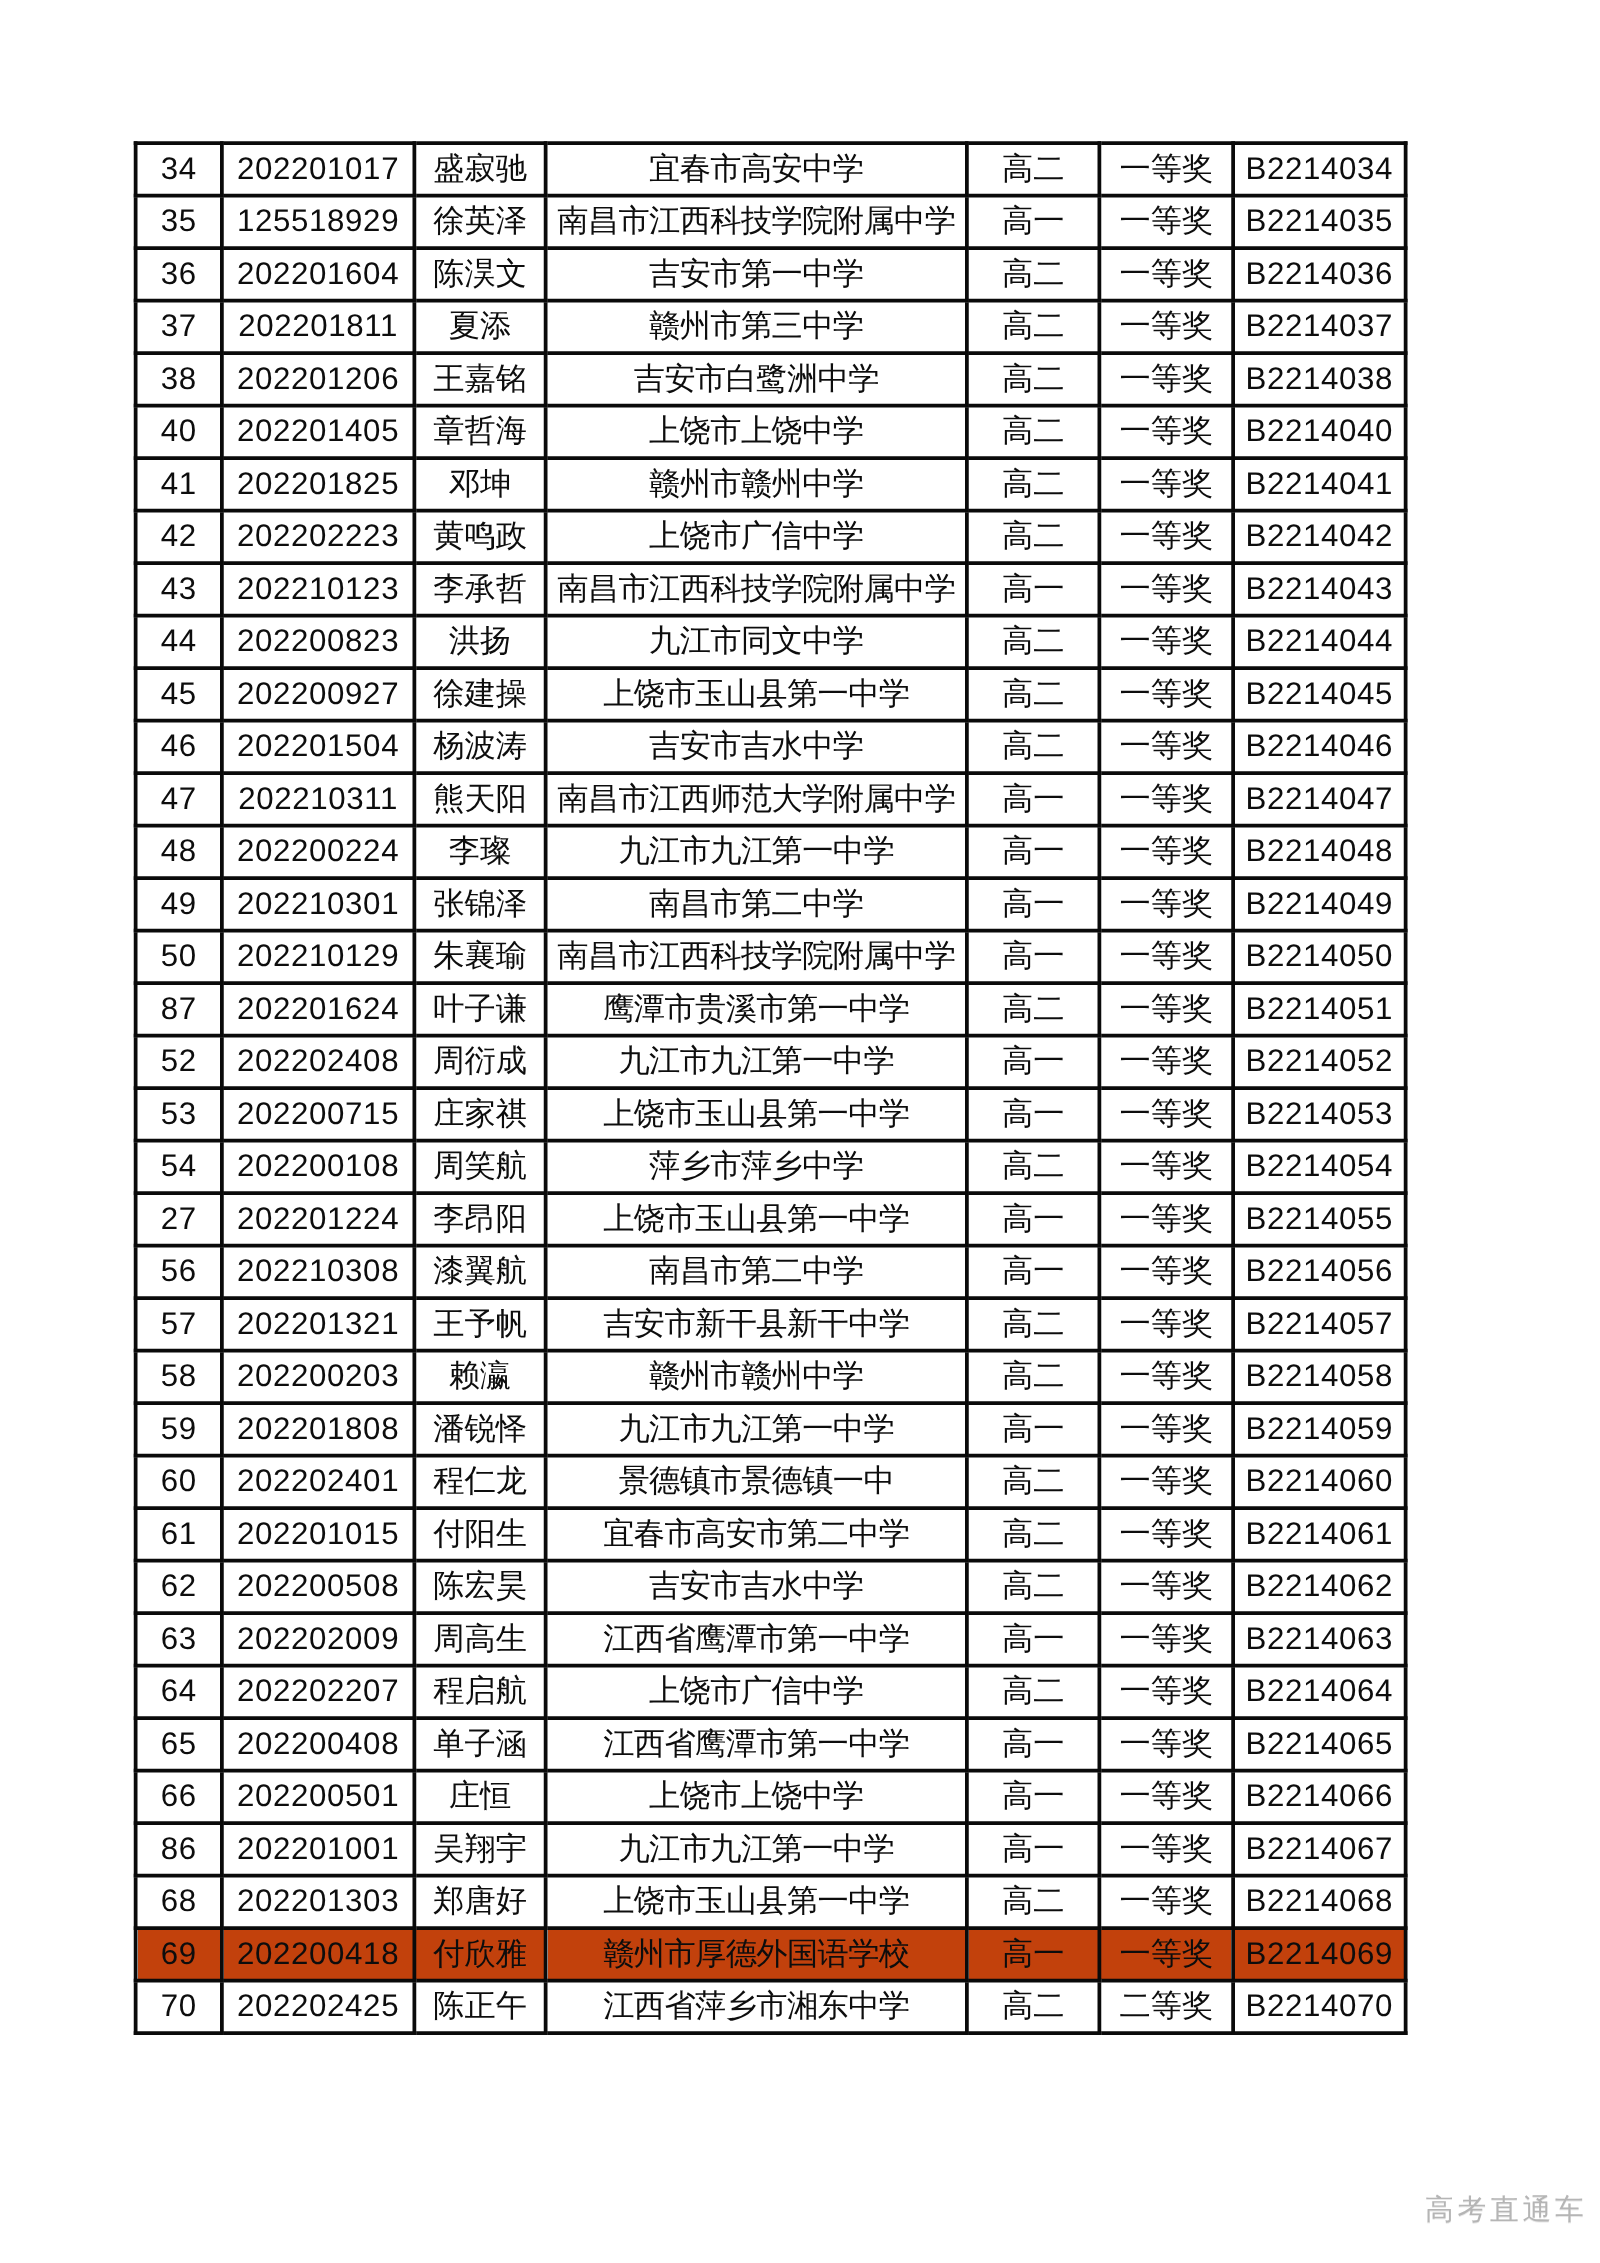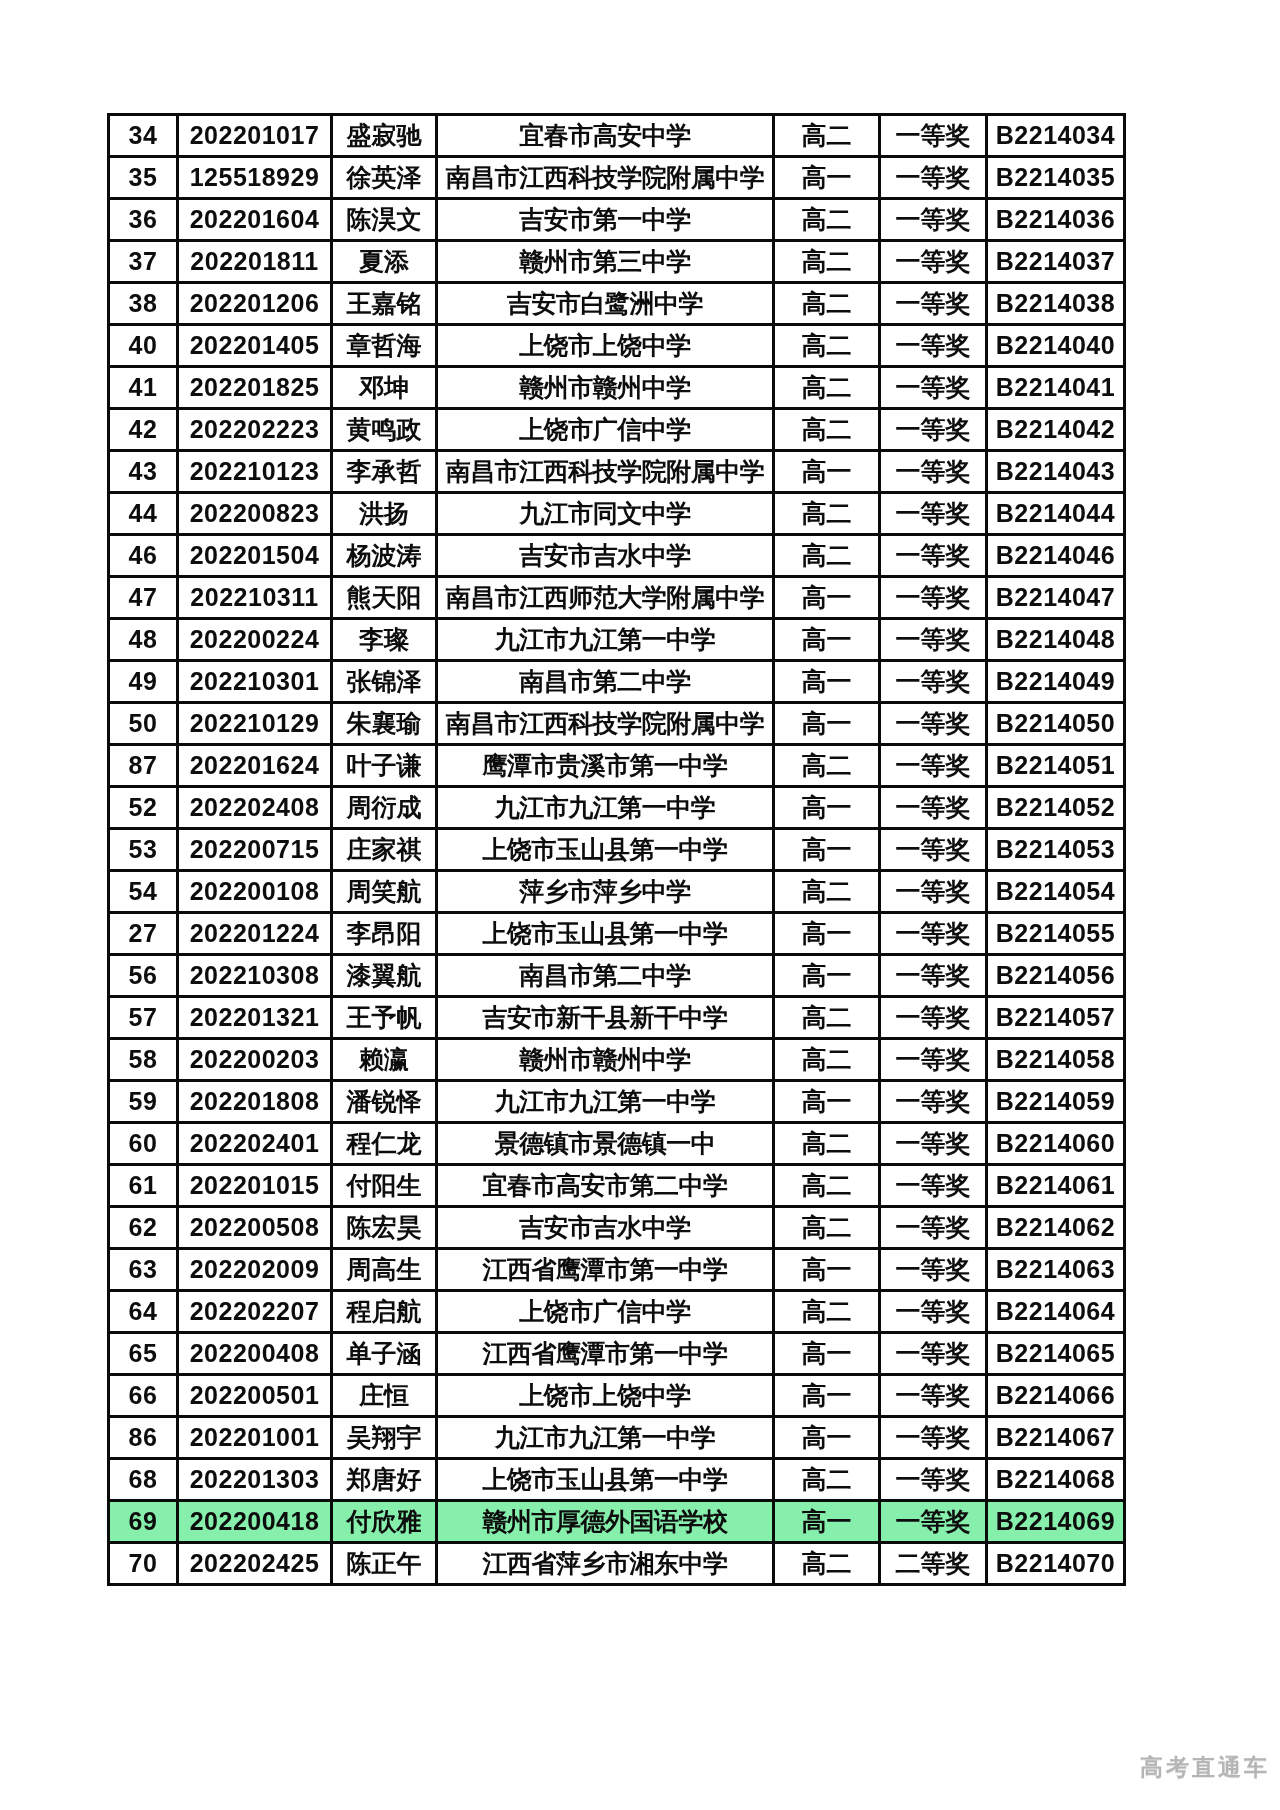--- a/index.html
+++ b/index.html
@@ -8,21 +8,20 @@
     background: #ffffff;
   }
   .page {
     position: relative;
     width: 1280px;
     height: 1810px;
     background: #ffffff;
     overflow: hidden;
     font-family: "Liberation Sans", "DejaVu Sans", sans-serif;
     color: #0d0d0d;
-    font-weight: bold;
   }
   table.award-table {
     position: absolute;
     left: 107px;
     top: 113px;
     width: 1016px;
     border-collapse: collapse;
     table-layout: fixed;
     background: #ffffff;
   }
@@ -40,21 +39,21 @@
   }
   td.col-0, td.col-1, td.col-6 {
     font-size: 24px;
     letter-spacing: 0.5px;
   }
   td.col-3 {
     font-size: 25px;
     letter-spacing: -0.5px;
   }
   tr.highlight td {
-    background: #86efac;
+    background: #c2410c;
   }
   .watermark-br {
     position: absolute;
     left: 1140px;
     top: 1752px;
     font-size: 23px;
     color: #b5b5b5;
     letter-spacing: 3px;
     text-shadow: 0 1px 0 #e8e8e8;
     white-space: nowrap;
@@ -179,20 +178,29 @@
         <tr>
           <td class="col-0">44</td>
           <td class="col-1">202200823</td>
           <td class="col-2">洪扬</td>
           <td class="col-3">九江市同文中学</td>
           <td class="col-4">高二</td>
           <td class="col-5">一等奖</td>
           <td class="col-6">B2214044</td>
         </tr>
         <tr>
+          <td class="col-0">45</td>
+          <td class="col-1">202200927</td>
+          <td class="col-2">徐建操</td>
+          <td class="col-3">上饶市玉山县第一中学</td>
+          <td class="col-4">高二</td>
+          <td class="col-5">一等奖</td>
+          <td class="col-6">B2214045</td>
+        </tr>
+        <tr>
           <td class="col-0">46</td>
           <td class="col-1">202201504</td>
           <td class="col-2">杨波涛</td>
           <td class="col-3">吉安市吉水中学</td>
           <td class="col-4">高二</td>
           <td class="col-5">一等奖</td>
           <td class="col-6">B2214046</td>
         </tr>
         <tr>
           <td class="col-0">47</td>

